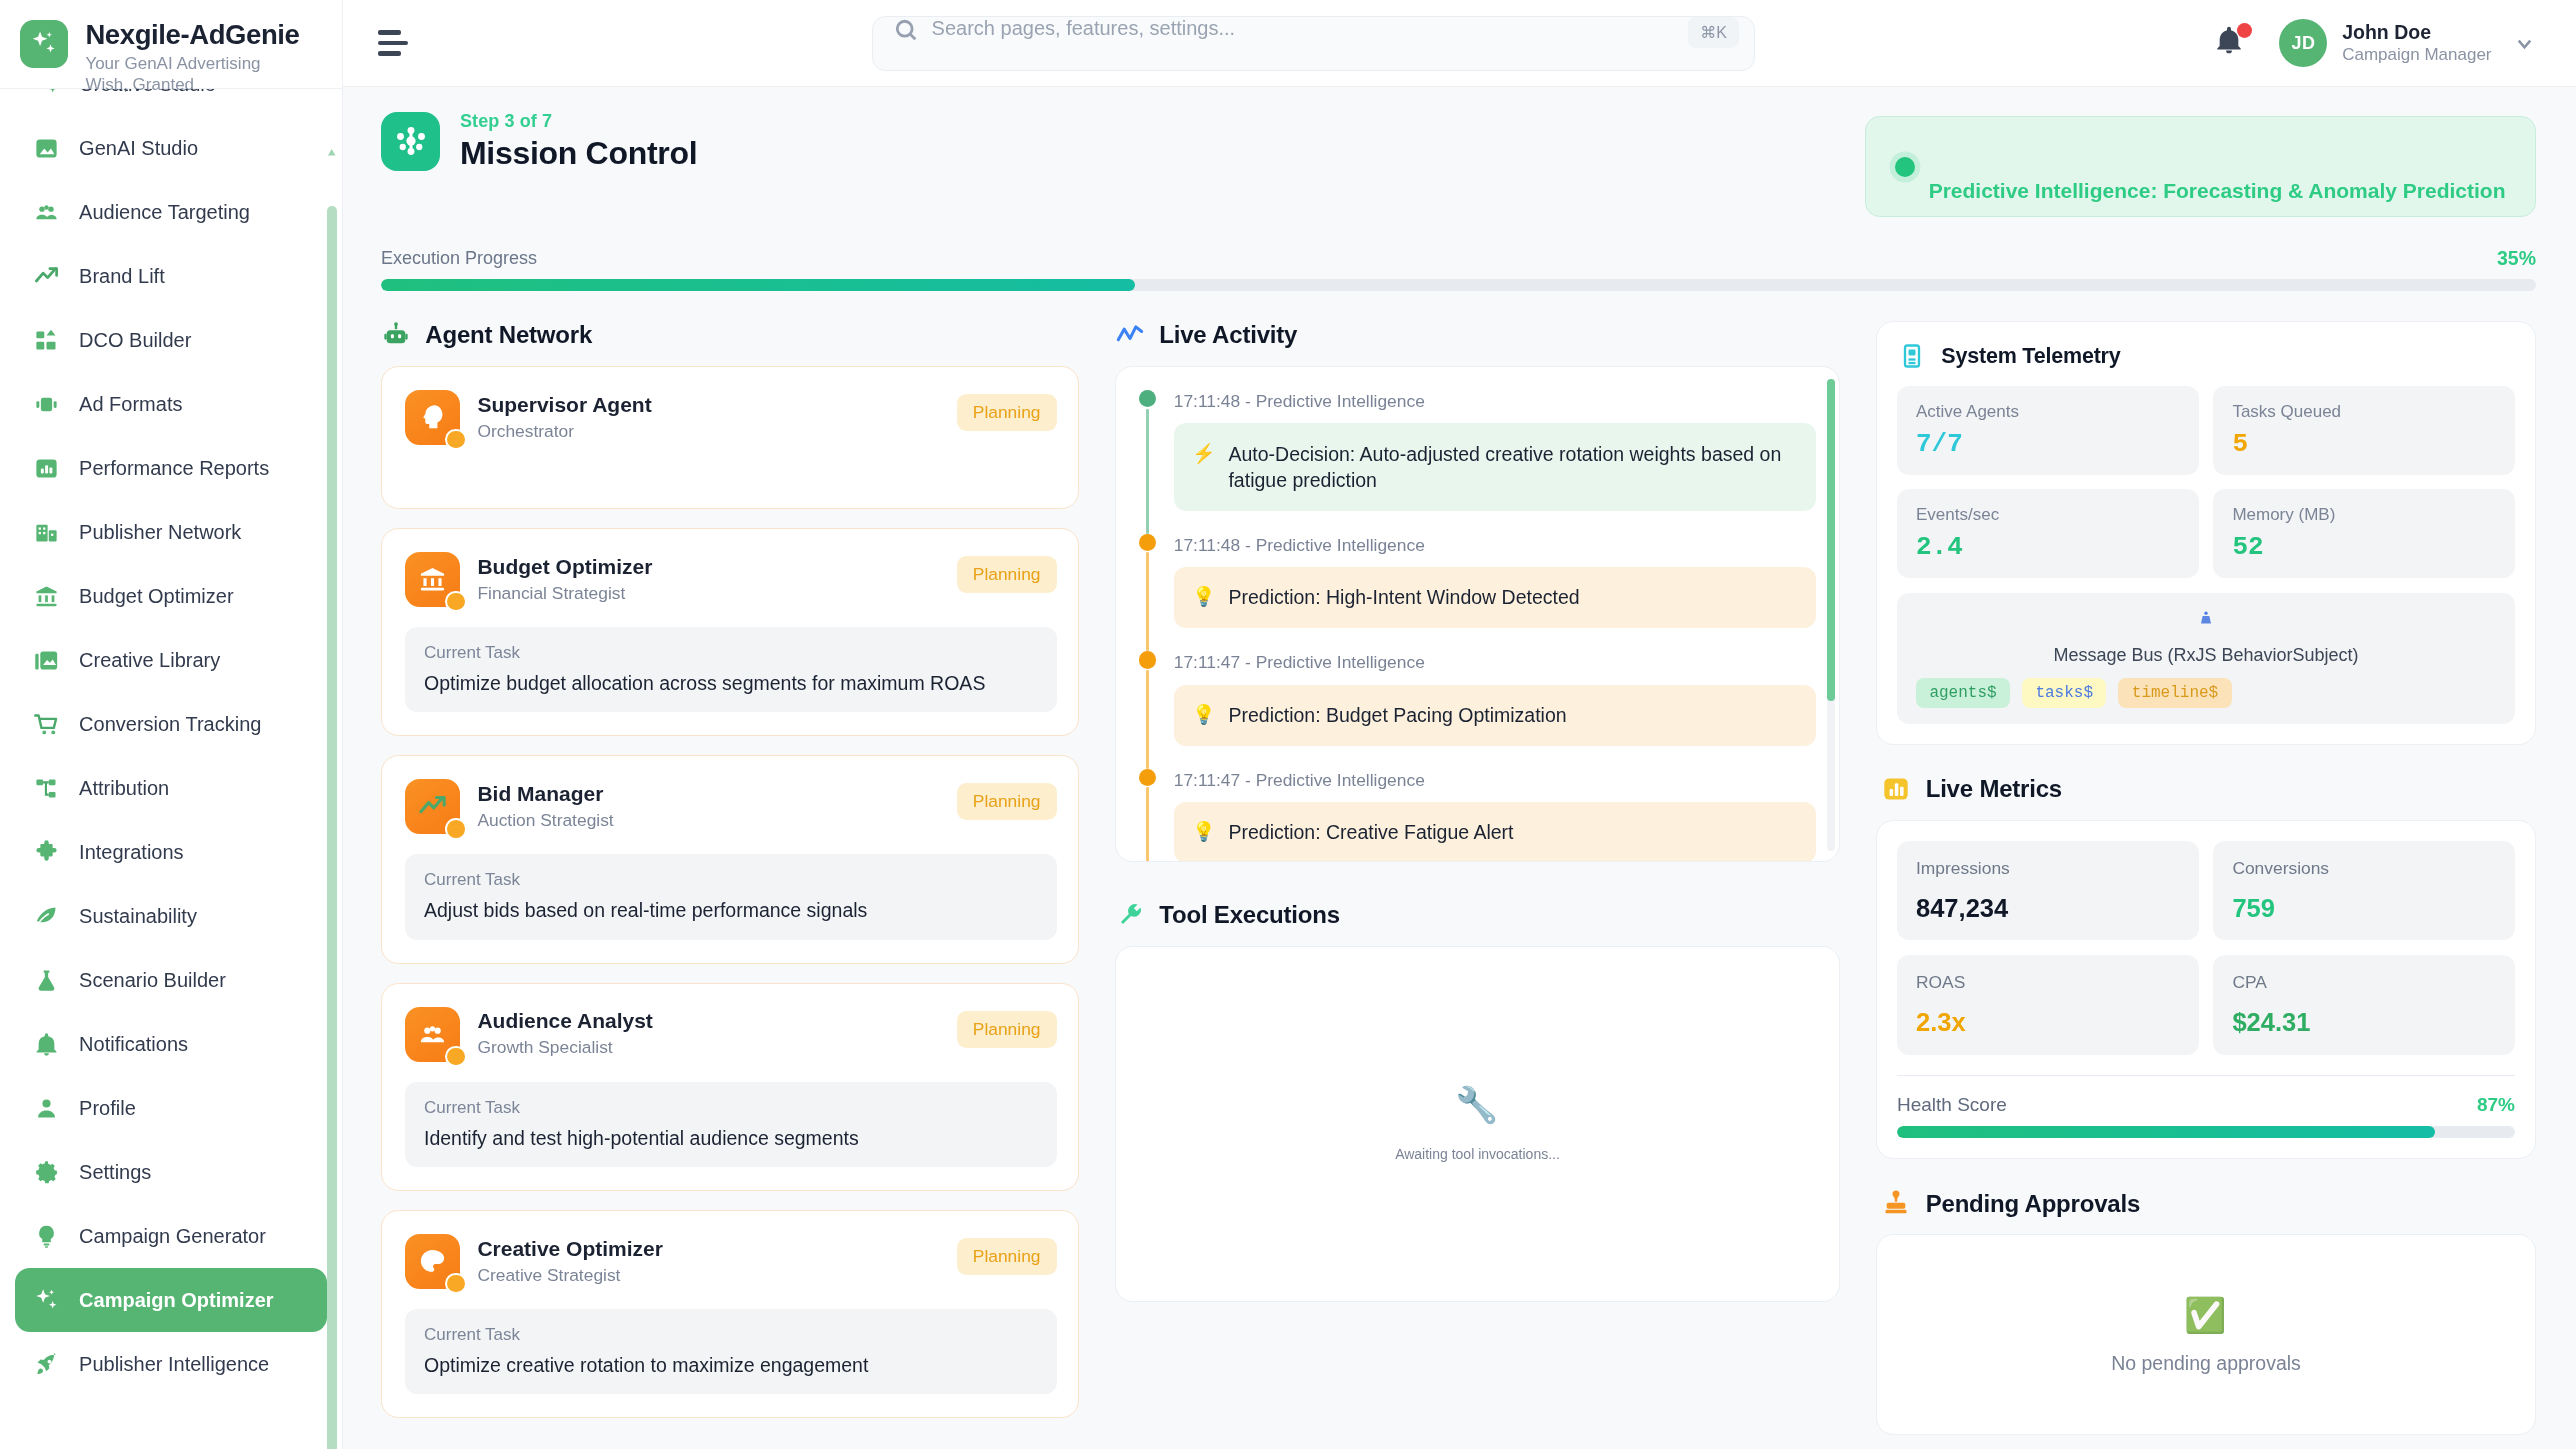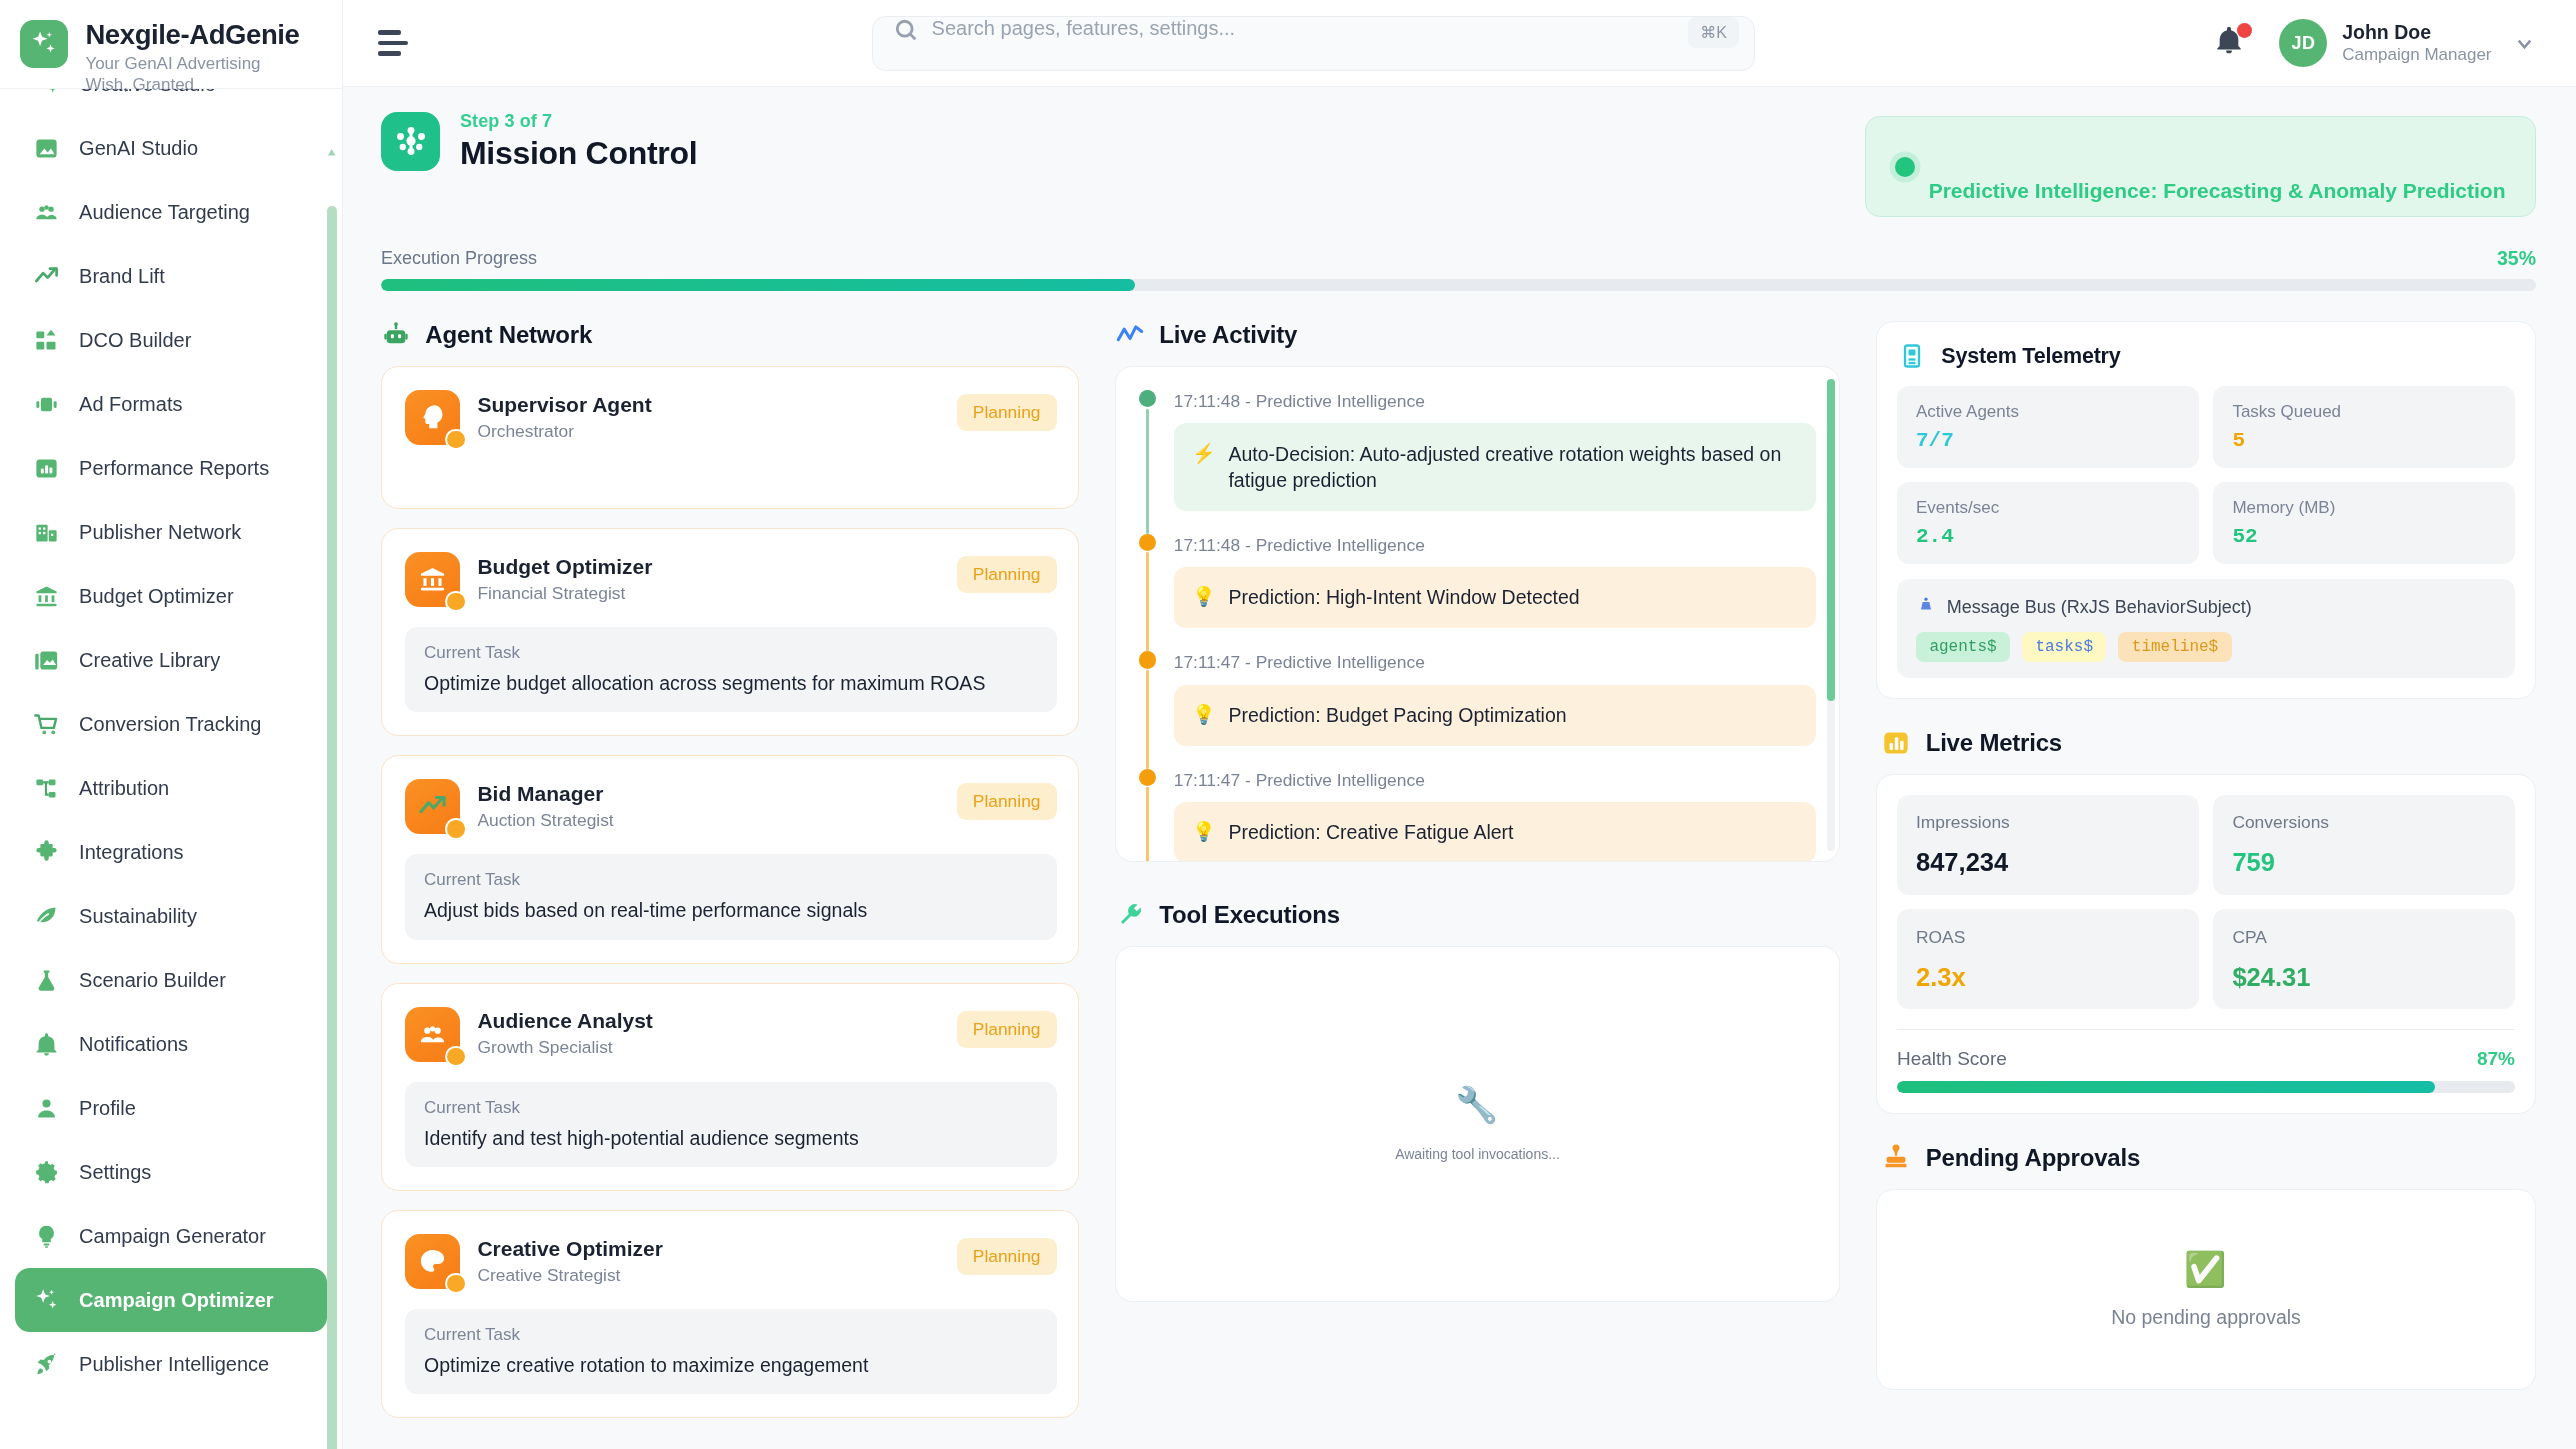--- a/index.html
+++ b/index.html
@@ -196,23 +196,23 @@
     align-items: center; justify-content: center; gap: 20px;
   }
   .tool-emo { font-size: 35px; opacity: 0.85; }
   .tool-text { font-size: 14px; color: #7a8395; }
 
   
   .rpanel { background:#fff; border:1.3px solid #eceff3; border-radius:17.4px; padding: 20px; }
   .telemetry-grid { display: grid; grid-template-columns: 1fr 1fr; gap: 14.8px; }
   .tile { background: #f2f4f6; border-radius: 12px; padding: 16px 19px; }
   .tile-label { font-size: 17px; color: #7b8496; }
-  .tile-value { font-size: 21px; font-weight: 700; margin-top: 6.7px; font-family: "Liberation Mono", monospace; }
+  .tile-value { font-size: 26px; font-weight: 700; margin-top: 6.7px; font-family: "Liberation Mono", monospace; }
   .bus-box { background: #f2f4f6; border-radius: 12px; padding: 16px 19px; margin-top: 14.8px; }
-  .bus-title { font-size: 18px; color: #3d4656; display: flex; align-items: center; gap: 10.7px; }
+  .bus-title { font-size: 18px; color: #3d4656; display: flex; align-items: center; gap: 10.7px; flex-direction: column; }
   .bus-chips { display: flex; gap: 12px; margin-top: 12px; }
   .chip { font-size: 16px; padding: 6px 13.4px; border-radius: 8px; font-family: "Liberation Mono", monospace; }
   .chip.agents { background: #c9f0d9; color: #2f9e63; }
   .chip.tasks { background: #fef9c3; color: #4b7ae0; }
   .chip.timeline { background: #fbe2b9; color: #d99a1b; }
 
   .metrics-grid { display: grid; grid-template-columns: 1fr 1fr; gap: 14.8px; }
   .mtile { background: #f2f4f6; border-radius: 12px; padding: 17.4px 19px; }
   .mtile-label { font-size: 17.4px; color: #6f7989; }
   .mtile-value { font-size: 25.5px; font-weight: 700; margin-top: 15px; }

